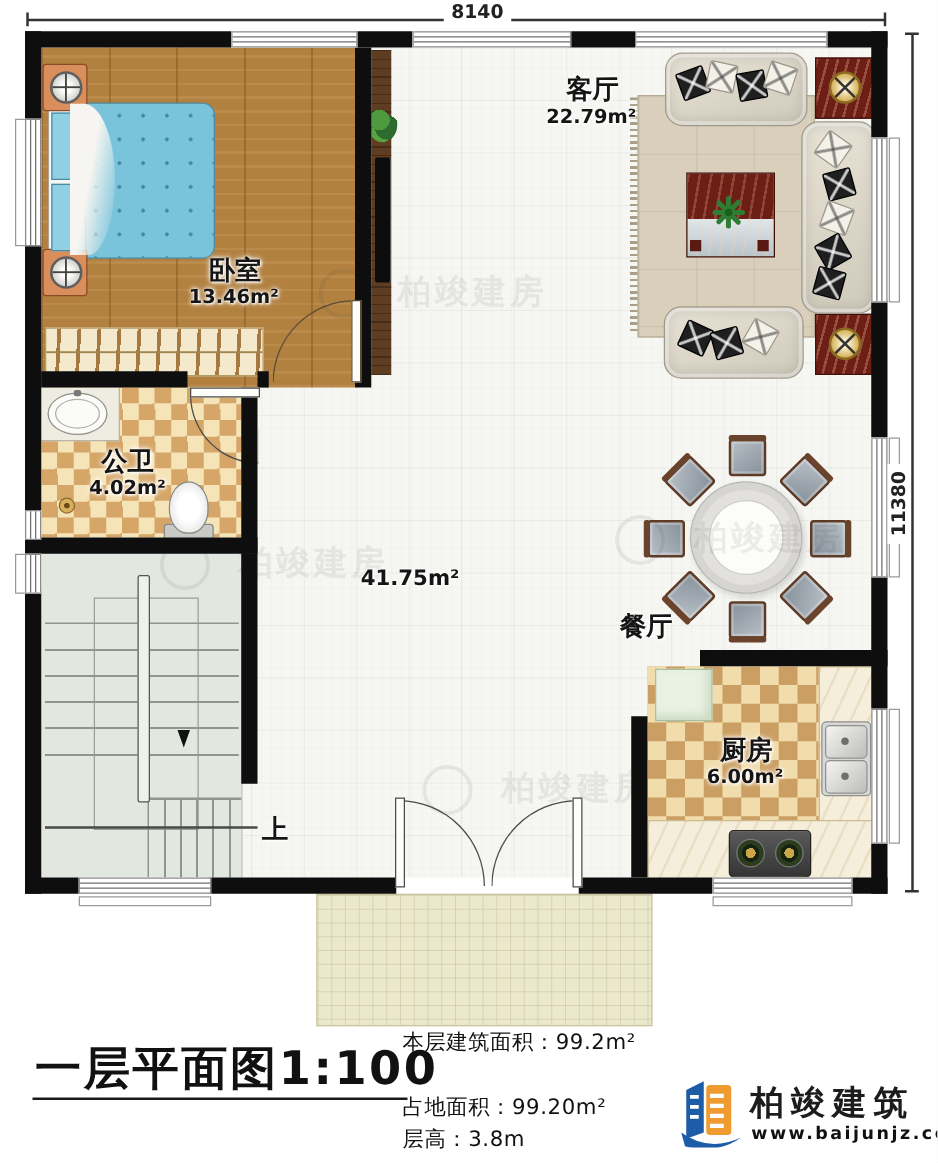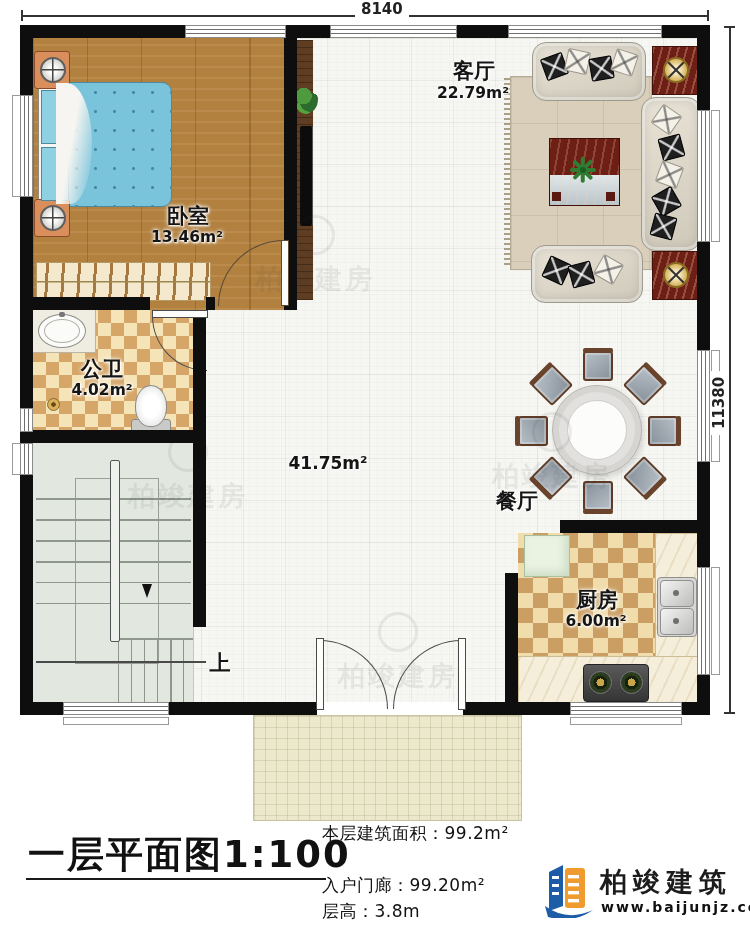--- a/index.html
+++ b/index.html
@@ -34,21 +34,21 @@
     background:linear-gradient(#333,#333) center/100% 2px no-repeat,linear-gradient(90deg,#333,#333) center/2px 100% no-repeat,radial-gradient(#f8eecb 20%,#d3ab50 75%);}
   .slamp{position:absolute;width:22px;height:22px;border-radius:50%;border:2px solid #5f5f5f;z-index:12;
     background:linear-gradient(#444,#444) center/100% 1.5px no-repeat,linear-gradient(90deg,#444,#444) center/1.5px 100% no-repeat,radial-gradient(#fdfdfb 25%,#cfcfcb 75%);}
   .chair{position:absolute;width:26px;height:26px;z-index:12;background:linear-gradient(145deg,#b7bfc6,#87919a);
     border:2px solid #5d3b26;border-radius:3px;box-shadow:inset 0 0 0 2px rgba(255,255,255,.25);}
   .chair::before{content:"";position:absolute;left:-2px;right:-2px;top:-5px;height:5px;background:#6a432c;border-radius:2px;}
   .treadsH{position:absolute;z-index:6;background-image:repeating-linear-gradient(180deg,#8f968c 0 1.5px,transparent 1.5px 21px);}
   .treadsV{position:absolute;z-index:6;background-image:repeating-linear-gradient(90deg,#8f968c 0 1.5px,transparent 1.5px 13px);}
   .marble{position:absolute;background-color:#f5eedb;border:1px solid #cdbb92;z-index:3;
     background-image:repeating-linear-gradient(115deg,rgba(185,150,95,.18) 0 2px,transparent 2px 13px);}
-  .wm{position:absolute;z-index:28;display:flex;align-items:center;gap:6px;color:rgba(60,60,60,.085);font-weight:800;font-size:27px;letter-spacing:3px;white-space:nowrap;flex-direction:column;}
+  .wm{position:absolute;z-index:28;display:flex;gap:23px;color:rgba(60,60,60,.085);font-weight:800;font-size:27px;letter-spacing:3px;white-space:nowrap;}
   .wmring{width:34px;height:34px;border:3px solid rgba(60,60,60,.085);border-radius:50%;}
   .stat{position:absolute;left:322px;font-size:17px;color:#111;font-weight:500;letter-spacing:.5px;white-space:nowrap;}
   .dimlabel{position:absolute;z-index:60;background:#fff;padding:0 6px;font-size:15px;font-weight:700;color:#222;}
   .pbar{position:absolute;left:1px;top:12px;width:26px;height:3.5px;background:#2f7d33;border-radius:2px;}
 </style>
 </head>
 <body>
 
 <div id="stage">
 
@@ -263,21 +263,21 @@
 
   <div class="a" style="left:28px;top:830px;font-size:37px;font-weight:600;color:#111;letter-spacing:2px;white-space:nowrap;">
     <span>一层平面图</span><span>1:100</span>
   </div>
   <div class="a" style="left:26px;top:878px;width:300px;height:2px;background:#1a1a1a;"></div>
 
   <div class="stat" style="top:822px;">
     <span>本层建筑面积</span><span>：</span><span>99.2m²</span>
   </div>
   <div class="stat" style="top:874px;">
-    <span>入户门廊</span><span>：</span><span>99.20m²</span>
+    <span>占地面积</span><span>：</span><span>99.20m²</span>
   </div>
   <div class="stat" style="top:900px;">
     <span>层高</span><span>：</span><span>3.8m</span>
   </div>
 
   <div class="a" style="left:543px;top:860px;width:52px;height:58px;">
     <svg width="52" height="58" viewBox="0 0 52 58">
       <path d="M6 12 L20 5 L20 46 L6 51 Z" fill="#1d5ca6"></path>
       <rect x="9" y="16" width="7" height="3" fill="#fff"></rect>
       <rect x="9" y="24" width="7" height="3" fill="#fff"></rect>

